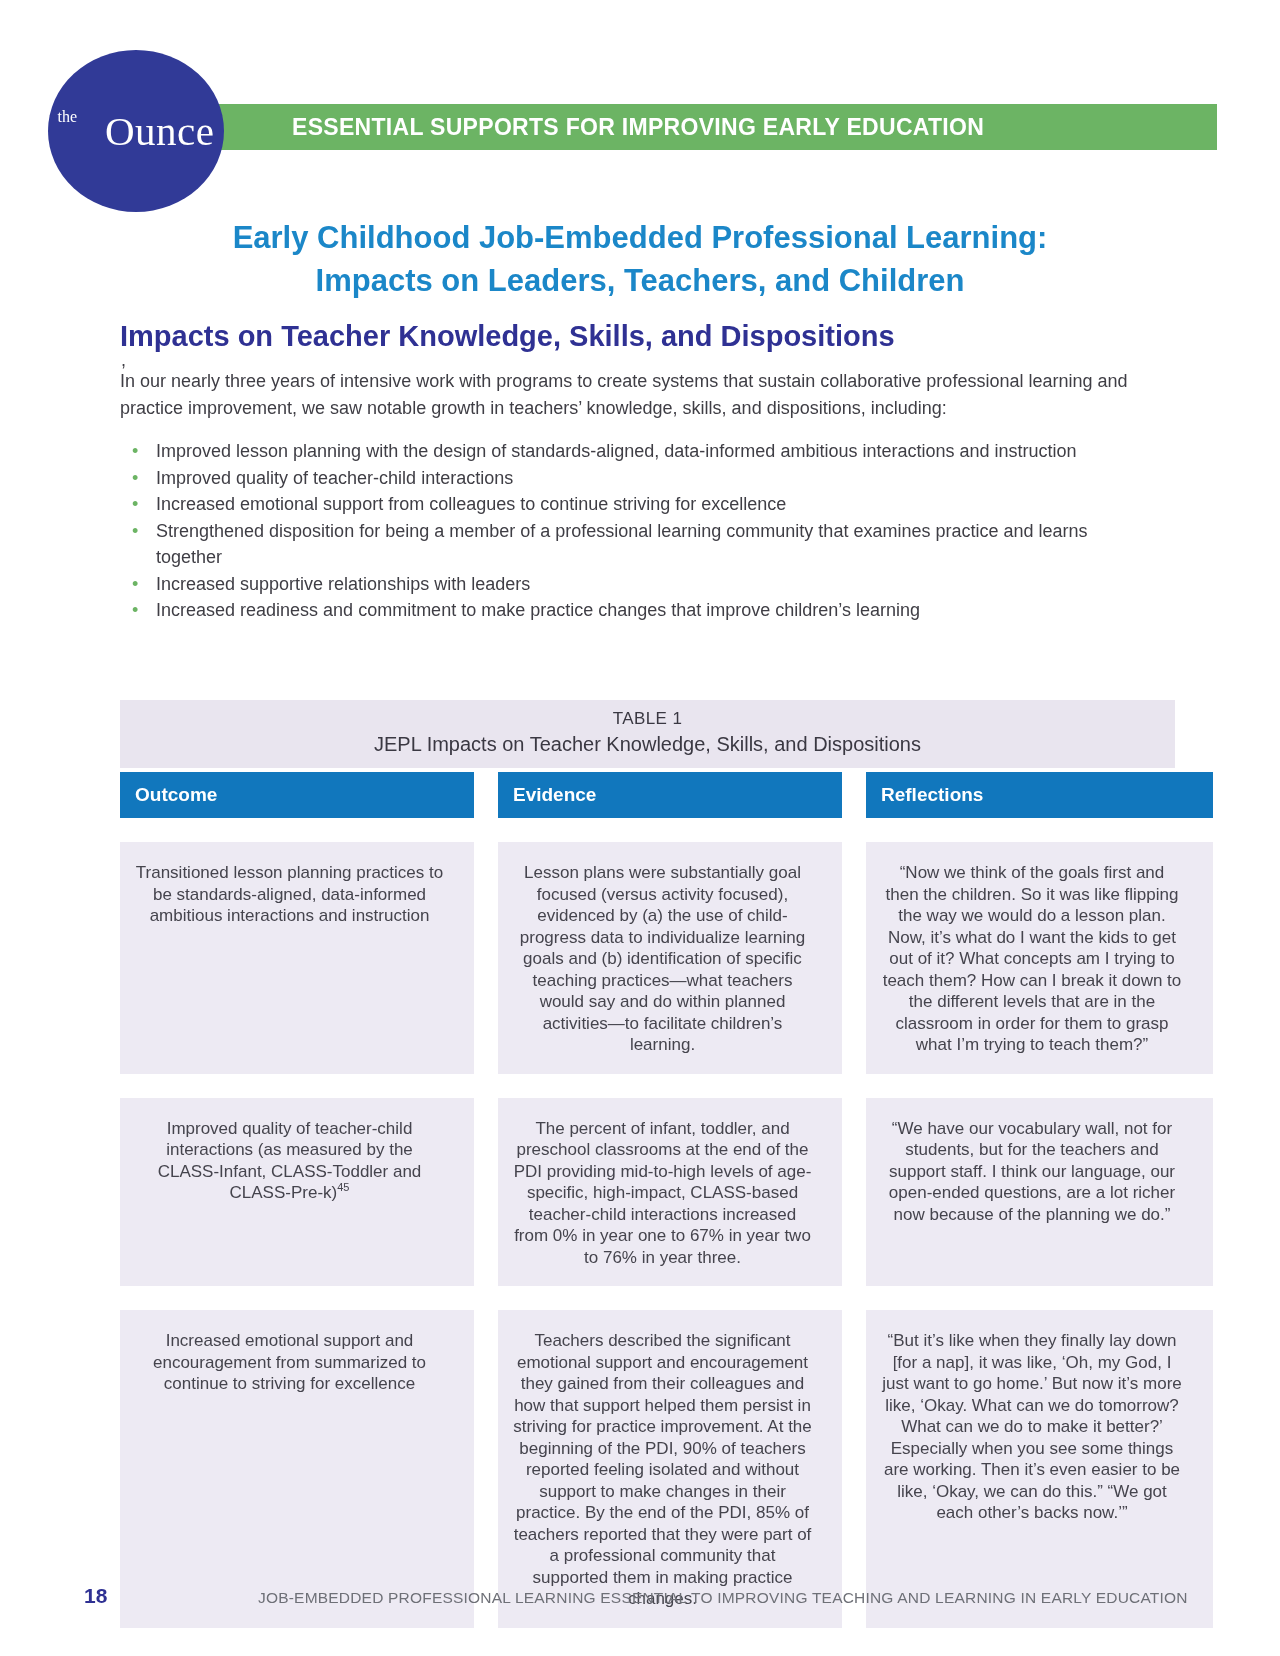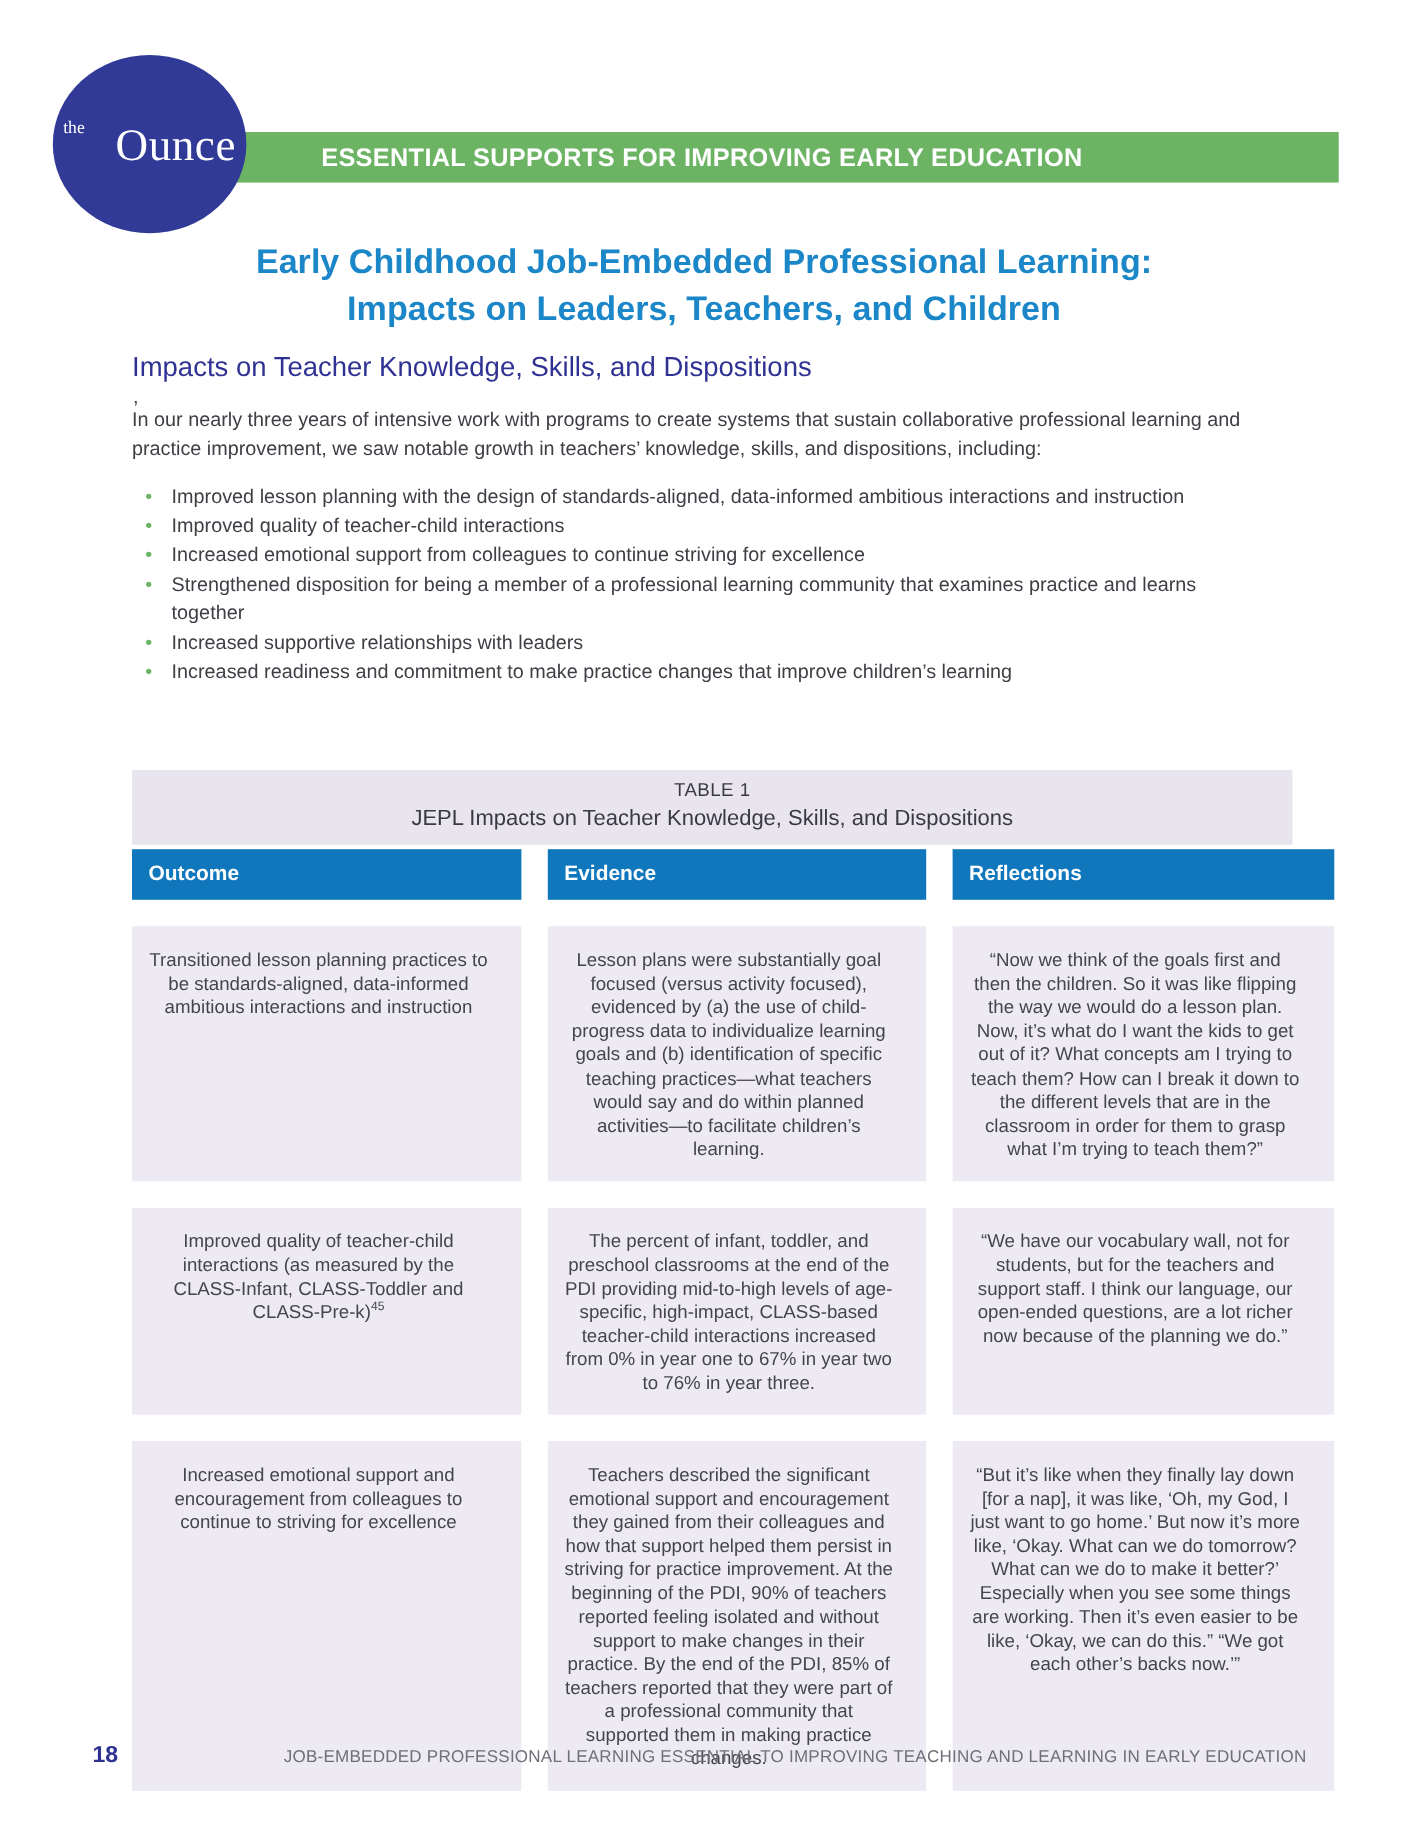--- a/index.html
+++ b/index.html
@@ -5,21 +5,21 @@
   html,body{margin:0;padding:0;}
   body{
     width:1280px;height:1656px;position:relative;background:#ffffff;
     font-family:"Liberation Sans","DejaVu Sans",sans-serif;
     -webkit-font-smoothing:antialiased;
   }
   .page{position:absolute;inset:0;overflow:hidden;}
 
   
   .banner{
-    position:absolute;left:150px;top:120px;width:1067px;height:46px;
+    position:absolute;left:150px;top:104px;width:1067px;height:46px;
     background:#6CB464;display:flex;align-items:center;
   }
   .banner-text{
     color:#ffffff;font-weight:700;font-size:23px;letter-spacing:.3px;
     padding-left:142px;white-space:nowrap;
   }
   .logo{
     position:absolute;left:48px;top:50px;width:176px;height:162px;
     background:#313A97;border-radius:50%;
     display:flex;align-items:center;justify-content:center;
@@ -31,21 +31,21 @@
   .logo-ounce{font-size:41px;letter-spacing:.5px;}
 
   
   .title{
     position:absolute;top:216px;left:0;width:1280px;margin:0;
     text-align:center;color:#1B87C8;font-size:31px;font-weight:700;line-height:43px;
   }
   .title-line{display:block;}
   .section-heading{
     position:absolute;top:320px;left:120px;margin:0;
-    color:#2F3193;font-size:25px;font-weight:400;
+    color:#2F3193;font-size:29px;font-weight:700;
   }
   .stray{position:absolute;top:350px;left:121px;color:#3F3E45;font-size:18px;}
   .intro{
     position:absolute;top:368px;left:120px;width:1052px;margin:0;
     color:#3F3E45;font-size:18px;line-height:27px;
   }
   .bullets{
     position:absolute;top:438px;left:152px;width:990px;margin:0;padding:0;
     list-style:none;color:#3F3E45;font-size:18px;line-height:26.5px;
   }
@@ -147,21 +147,21 @@
         <p><span>Improved quality of teacher-child interactions (as measured by the CLASS-Infant, CLASS-Toddler and CLASS-Pre-k)</span><sup>45</sup></p>
       </div>
       <div class="td">
         <p>The percent of infant, toddler, and preschool classrooms at the end of the PDI providing mid-to-high levels of age-specific, high-impact, CLASS-based teacher-child interactions increased from 0% in year one to 67% in year two to 76% in year three.</p>
       </div>
       <div class="td">
         <p>“We have our vocabulary wall, not for students, but for the teachers and support staff. I think our language, our open-ended questions, are a lot richer now because of the planning we do.”</p>
       </div>
 
       <div class="td">
-        <p>Increased emotional support and encouragement from colleagues to continue to striving for excellence</p>
+        <p>Increased emotional support and encouragement from summarized to continue to striving for excellence</p>
       </div>
       <div class="td">
         <p>Teachers described the significant emotional support and encouragement they gained from their colleagues and how that support helped them persist in striving for practice improvement. At the beginning of the PDI, 90% of teachers reported feeling isolated and without support to make changes in their practice. By the end of the PDI, 85% of teachers reported that they were part of a professional community that supported them in making practice changes.</p>
       </div>
       <div class="td">
         <p>“But it’s like when they finally lay down [for a nap], it was like, ‘Oh, my God, I just want to go home.’ But now it’s more like, ‘Okay. What can we do tomorrow? What can we do to make it better?’ Especially when you see some things are working. Then it’s even easier to be like, ‘Okay, we can do this.”  “We got each other’s backs now.’”</p>
       </div>
     </div>
   </section>
 

